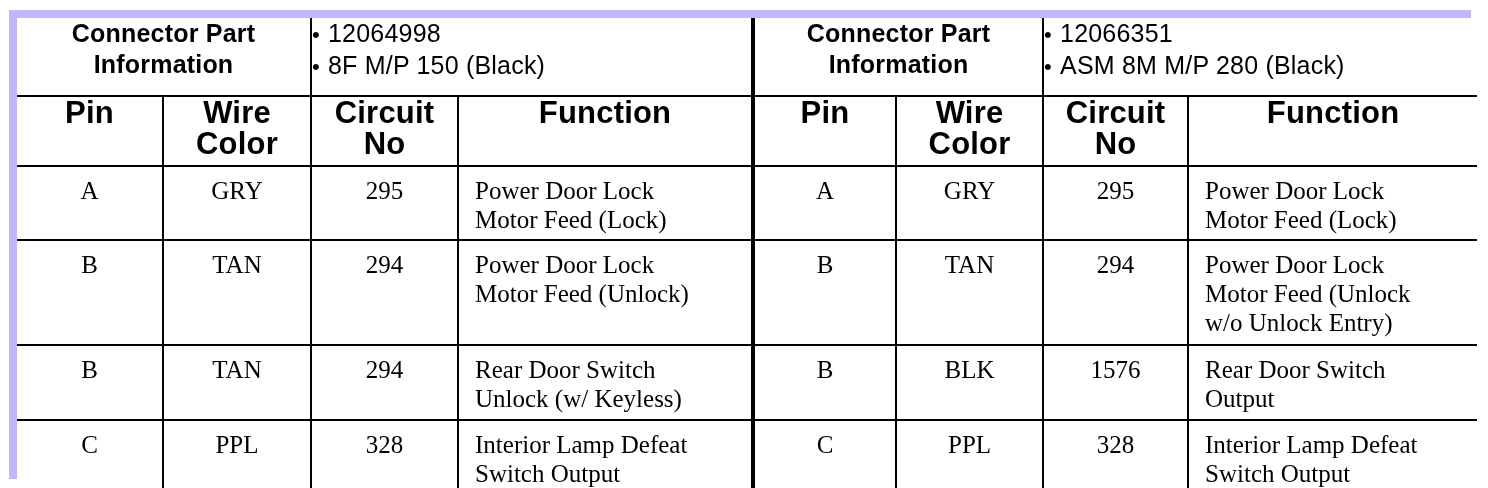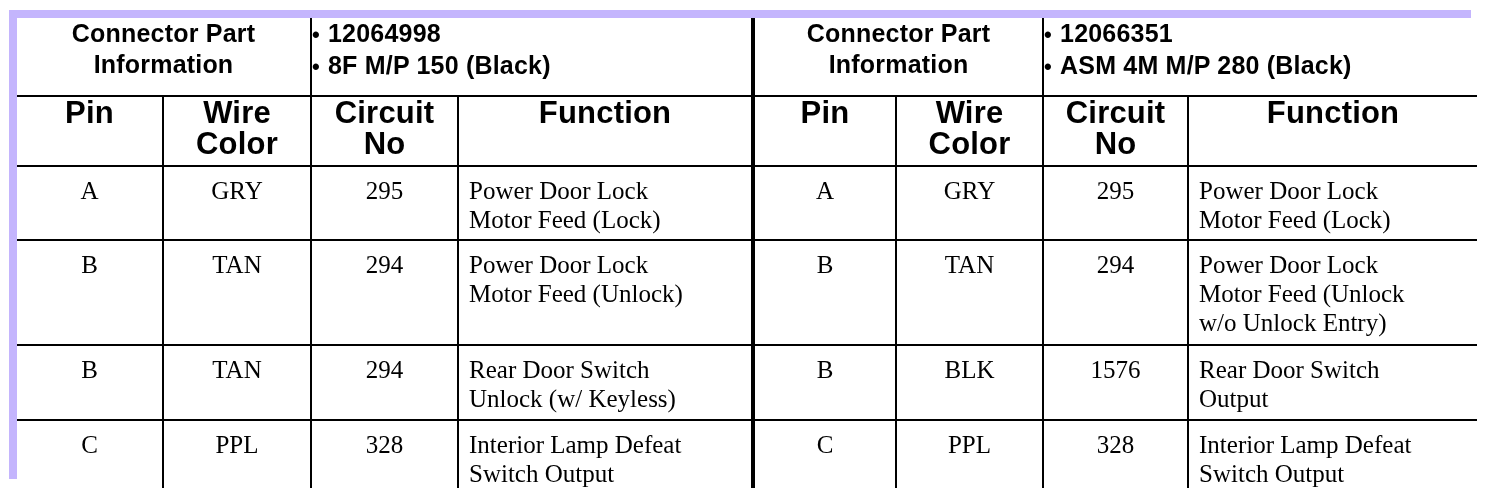--- a/index.html
+++ b/index.html
@@ -64,21 +64,21 @@
     line-height: 31px;
     text-align: center;
     vertical-align: middle;
     padding: 6px 4px 8px 4px;
     letter-spacing: 0.2px;
   }
   .cpi-label span { display: block; }
 
   .cpi-values {
     font-family: "Liberation Sans", sans-serif;
-    font-weight: bold;
+    font-weight: normal;
     font-size: 25px;
     line-height: 31px;
     vertical-align: middle;
     padding: 6px 8px 8px 18px;
     letter-spacing: 0.2px;
   }
   .cpi-values .bullet-line {
     display: block;
     white-space: nowrap;
   }
@@ -110,21 +110,21 @@
     font-size: 25px;
     line-height: 29px;
     vertical-align: top;
   }
   td.cell.center {
     text-align: center;
     padding: 9px 2px 0 2px;
   }
   td.cell.fn {
     text-align: left;
-    padding: 9px 6px 0 10px;
+    padding: 9px 6px 0 16px;
   }
   td.cell.fn span { display: block; white-space: nowrap; }
 
   
   .left col.c-pin   { width: 146px; }
   .left col.c-wire  { width: 148px; }
   .left col.c-circ  { width: 147px; }
   .left col.c-fn    { width: 293px; }
   
   .right col.c-pin  { width: 143px; }
@@ -232,21 +232,21 @@
           <col class="c-fn">
       </colgroup>
       <tbody>
         <tr class="r-head">
           <td class="cpi-label" colspan="2">
             <span>Connector Part</span>
             <span>Information</span>
           </td>
           <td class="cpi-values" colspan="2">
             <span class="bullet-line"><span class="dot">•</span><span>12066351</span></span>
-            <span class="bullet-line"><span class="dot">•</span><span>ASM 4M M/P 280 (Black)</span></span>
+            <span class="bullet-line"><span class="dot">•</span><span>ASM 8M M/P 280 (Black)</span></span>
           </td>
         </tr>
 
         <tr class="r-cols">
           <th class="colhead">
             <span>Pin</span>
           </th>
           <th class="colhead">
             <span>Wire</span>
             <span>Color</span>

